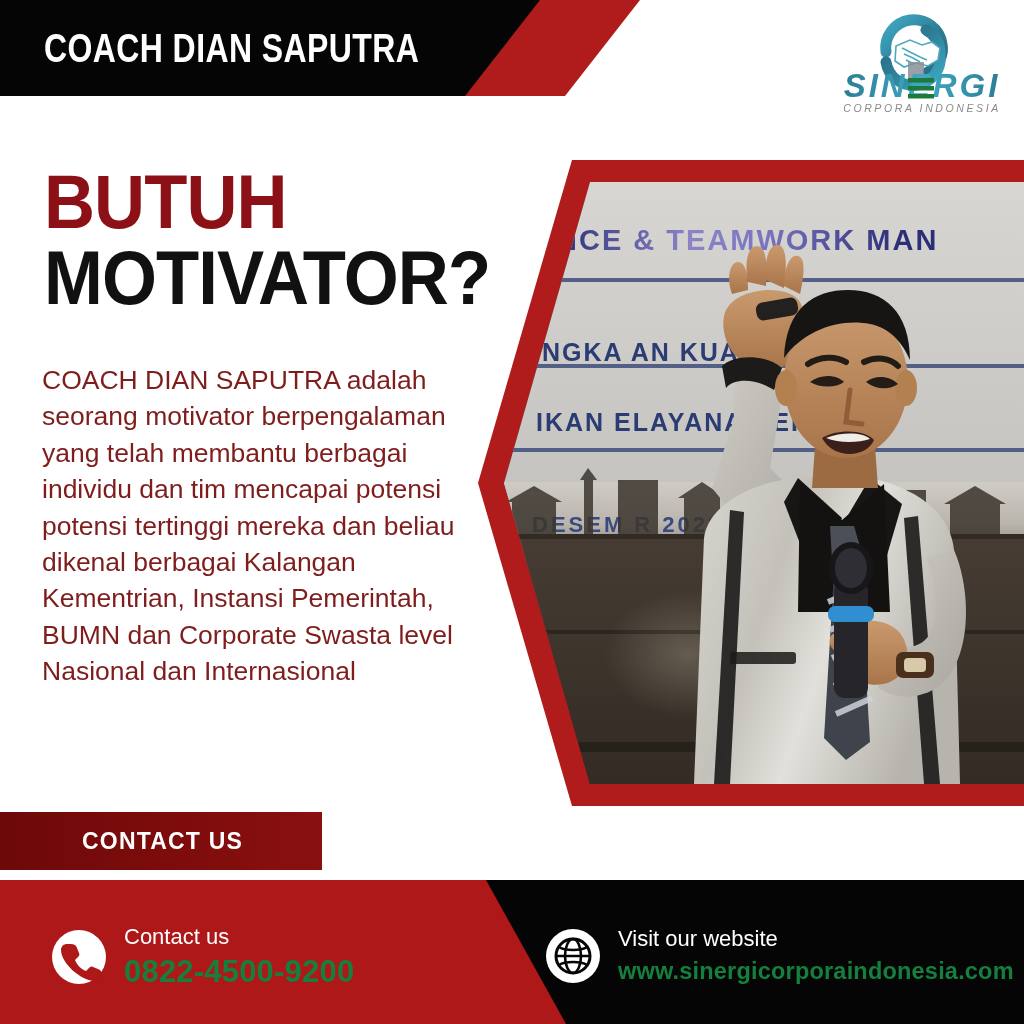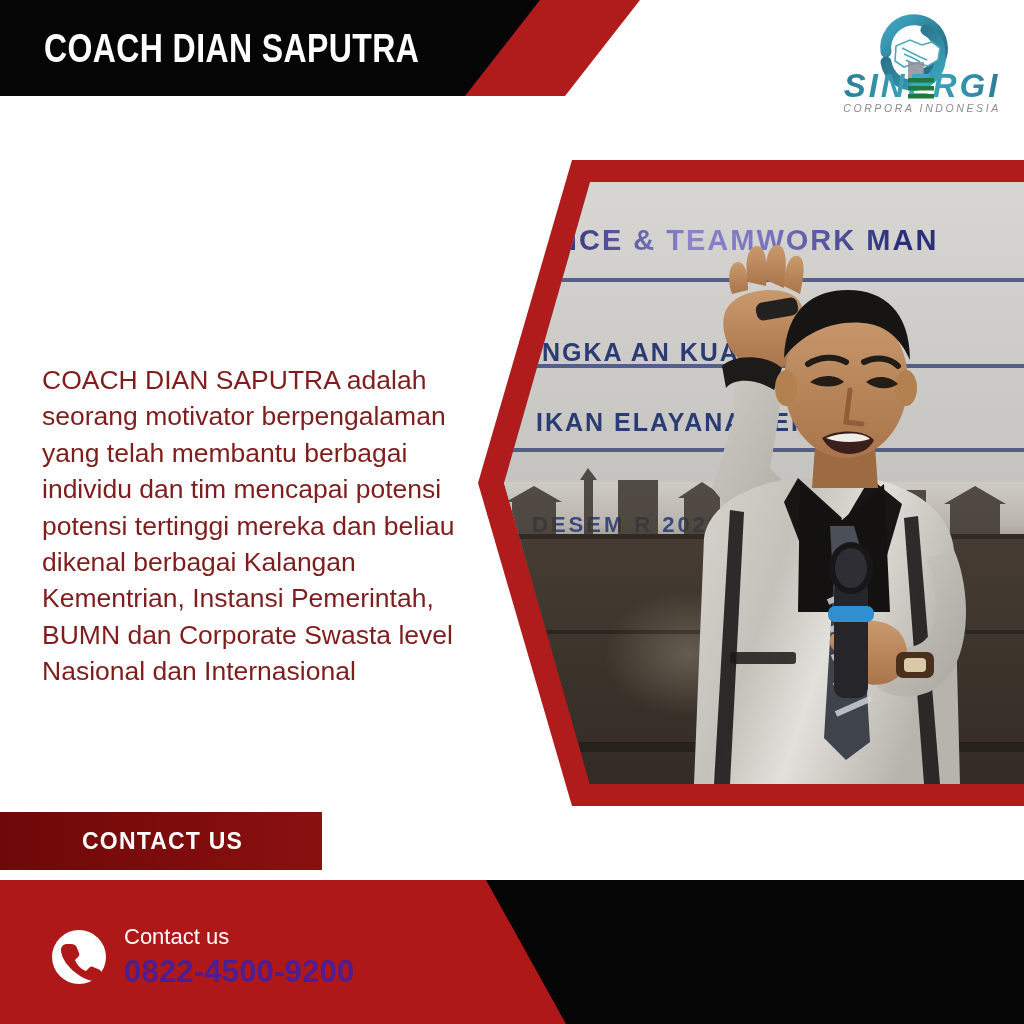--- a/index.html
+++ b/index.html
@@ -115,21 +115,21 @@
   .footer{position:absolute;left:0;top:880px;width:1024px;height:144px;}
   .footer-black{position:absolute;left:0;top:0;width:1024px;height:144px;background:#050505;}
   .footer-red{
     position:absolute;left:0;top:0;width:580px;height:144px;background:#AE1818;
     clip-path:polygon(0 0, 486px 0, 566px 144px, 0 144px);
   }
   .fc{position:absolute;display:flex;align-items:center;gap:18px;}
   .fc-icon{width:54px;height:54px;border-radius:50%;background:#ffffff;position:relative;flex:none;}
   .fc-text{display:flex;flex-direction:column;justify-content:center;}
   .fc-sub{color:#ffffff;font-size:22px;line-height:30px;font-weight:400;}
-  .fc-main{color:#4c1d95;font-size:31px;line-height:40px;font-weight:bold;letter-spacing:0.2px;}
+  .fc-main{color:#15803d;font-size:31px;line-height:40px;font-weight:bold;letter-spacing:0.2px;}
   .fc-main.small{font-size:23.5px;line-height:34px;}
   .fc-phone{left:52px;top:42px;}
   .fc-web{left:546px;top:44px;}
 </style>
 </head>
 <body>
 
 <div class="poster">
 
   <div class="header-wrap">
@@ -169,20 +169,24 @@
       <g>
         <text x="98" y="91" text-anchor="middle" font-family="&quot;Liberation Sans&quot;, sans-serif" font-size="33" font-weight="bold" letter-spacing="3" fill="url(#wordg)">SINERGI</text>
         <rect x="84" y="72" width="26" height="4.5" fill="#1E7A3C"></rect>
         <rect x="84" y="80" width="26" height="4.5" fill="#1E7A3C"></rect>
         <rect x="84" y="88" width="26" height="4.5" fill="#1E7A3C"></rect>
       </g>
       <text x="98" y="106" text-anchor="middle" font-family="&quot;Liberation Sans&quot;, sans-serif" font-size="10.5" letter-spacing="2.6" fill="#8A8A8A">CORPORA INDONESIA</text>
     </svg>
   </div>
 
+  <div class="headline">
+    <span class="l1">BUTUH</span>
+    <span class="l2">MOTIVATOR?</span>
+  </div>
 
   <div class="body-copy">COACH DIAN SAPUTRA adalah seorang motivator berpengalaman yang telah membantu berbagai individu dan tim mencapai potensi potensi tertinggi mereka dan beliau dikenal berbagai Kalangan Kementrian, Instansi Pemerintah, BUMN dan Corporate Swasta level Nasional dan Internasional</div>
 
   <div class="photo-frame"></div>
   <div class="photo-inner">
     <div class="bd-banner">
       <div class="bd-line" style="top:96px;"></div>
       <div class="bd-line" style="top:182px;"></div>
       <div class="bd-line" style="top:266px;"></div>
       <div class="bd-text bd-t1">NCE &amp; TEAMWORK MAN</div>
@@ -333,15 +337,30 @@
           <path d="M19 14 c3 0 5 1 6 4 l2 5 c1 2 0 3 -2 5 l-2 2 c2 5 6 9 11 11 l2 -2
                    c2 -2 3 -3 5 -2 l5 2 c3 1 4 3 4 6 0 3 -3 6 -7 6 C29 51 9 33 9 20 c0 -4 3 -6 6 -6 z" fill="#AE1818"></path>
         </svg>
       </div>
       <div class="fc-text">
         <span class="fc-sub">Contact us</span>
         <span class="fc-main">0822-4500-9200</span>
       </div>
     </div>
 
+    <div class="fc fc-web">
+      <div class="fc-icon">
+        <svg width="54" height="54" viewBox="0 0 54 54">
+          <circle cx="27" cy="27" r="17" fill="none" stroke="#050505" stroke-width="3"></circle>
+          <ellipse cx="27" cy="27" rx="8" ry="17" fill="none" stroke="#050505" stroke-width="2.6"></ellipse>
+          <line x1="10" y1="27" x2="44" y2="27" stroke="#050505" stroke-width="2.6"></line>
+          <path d="M13 18 C19 22 35 22 41 18" fill="none" stroke="#050505" stroke-width="2.4"></path>
+          <path d="M13 36 C19 32 35 32 41 36" fill="none" stroke="#050505" stroke-width="2.4"></path>
+        </svg>
+      </div>
+      <div class="fc-text">
+        <span class="fc-sub">Visit our website</span>
+        <span class="fc-main small">www.sinergicorporaindonesia.com</span>
+      </div>
+    </div>
   </div>
 
 </div>
 
 </body></html>

